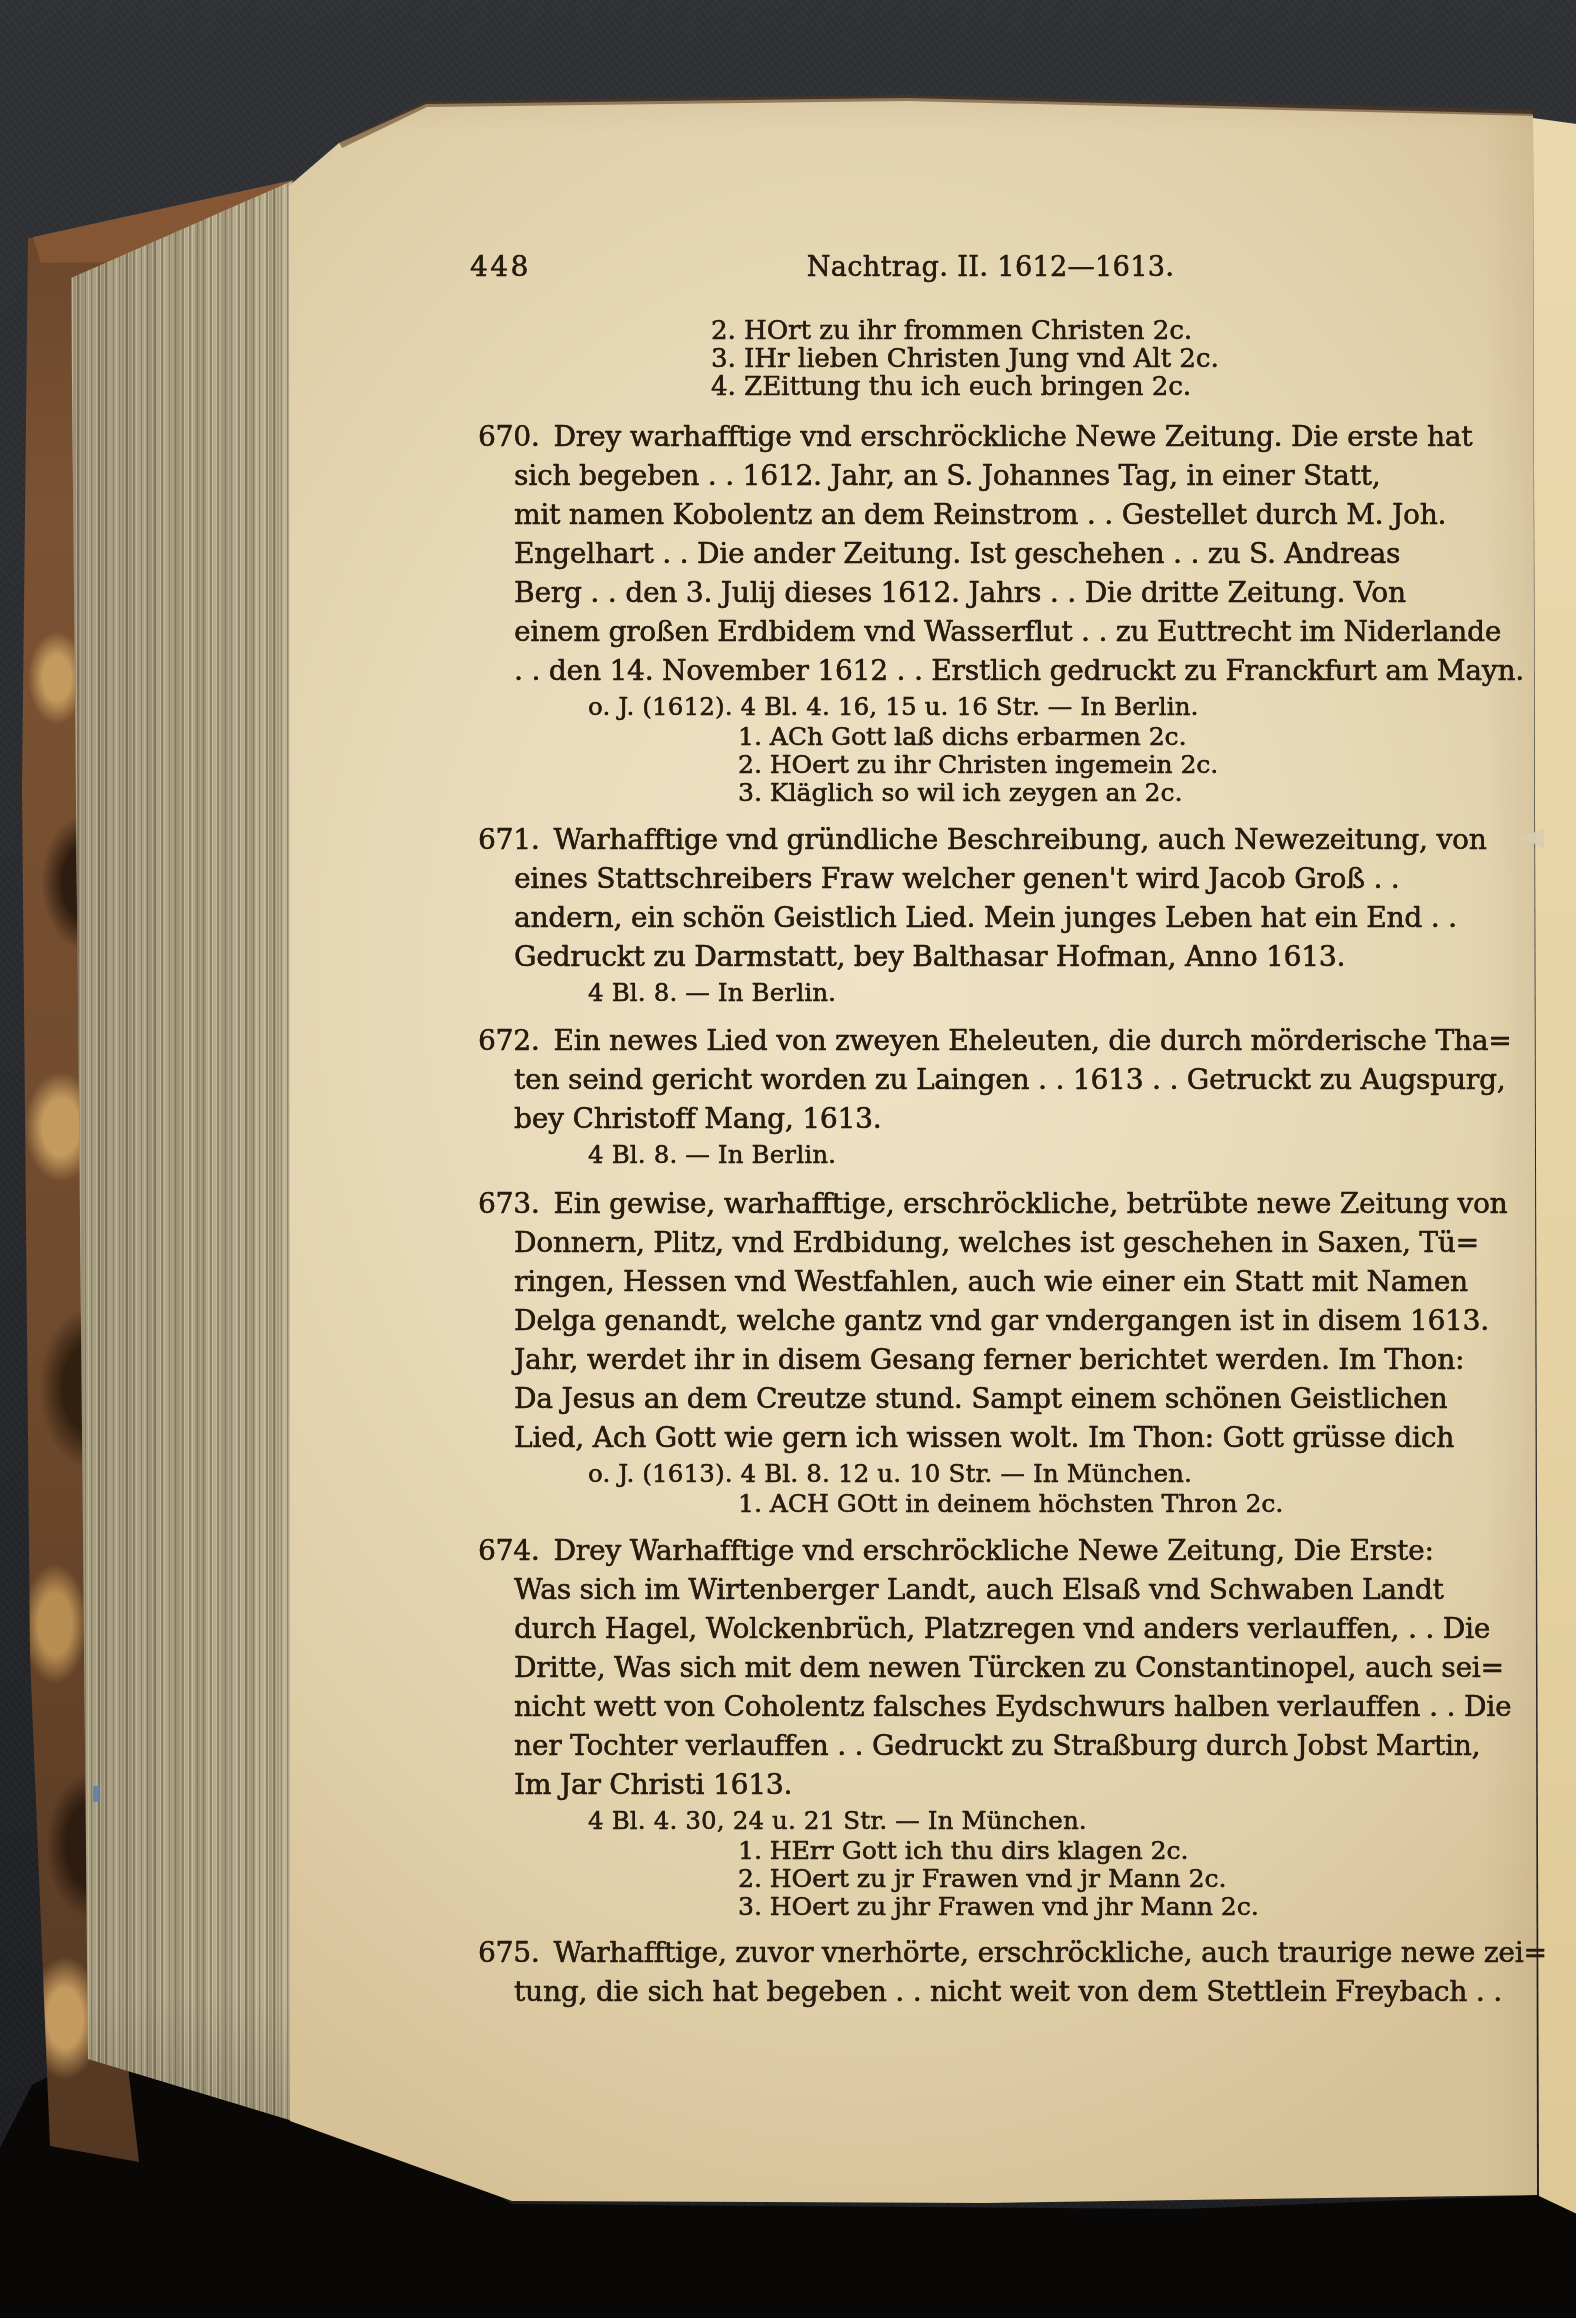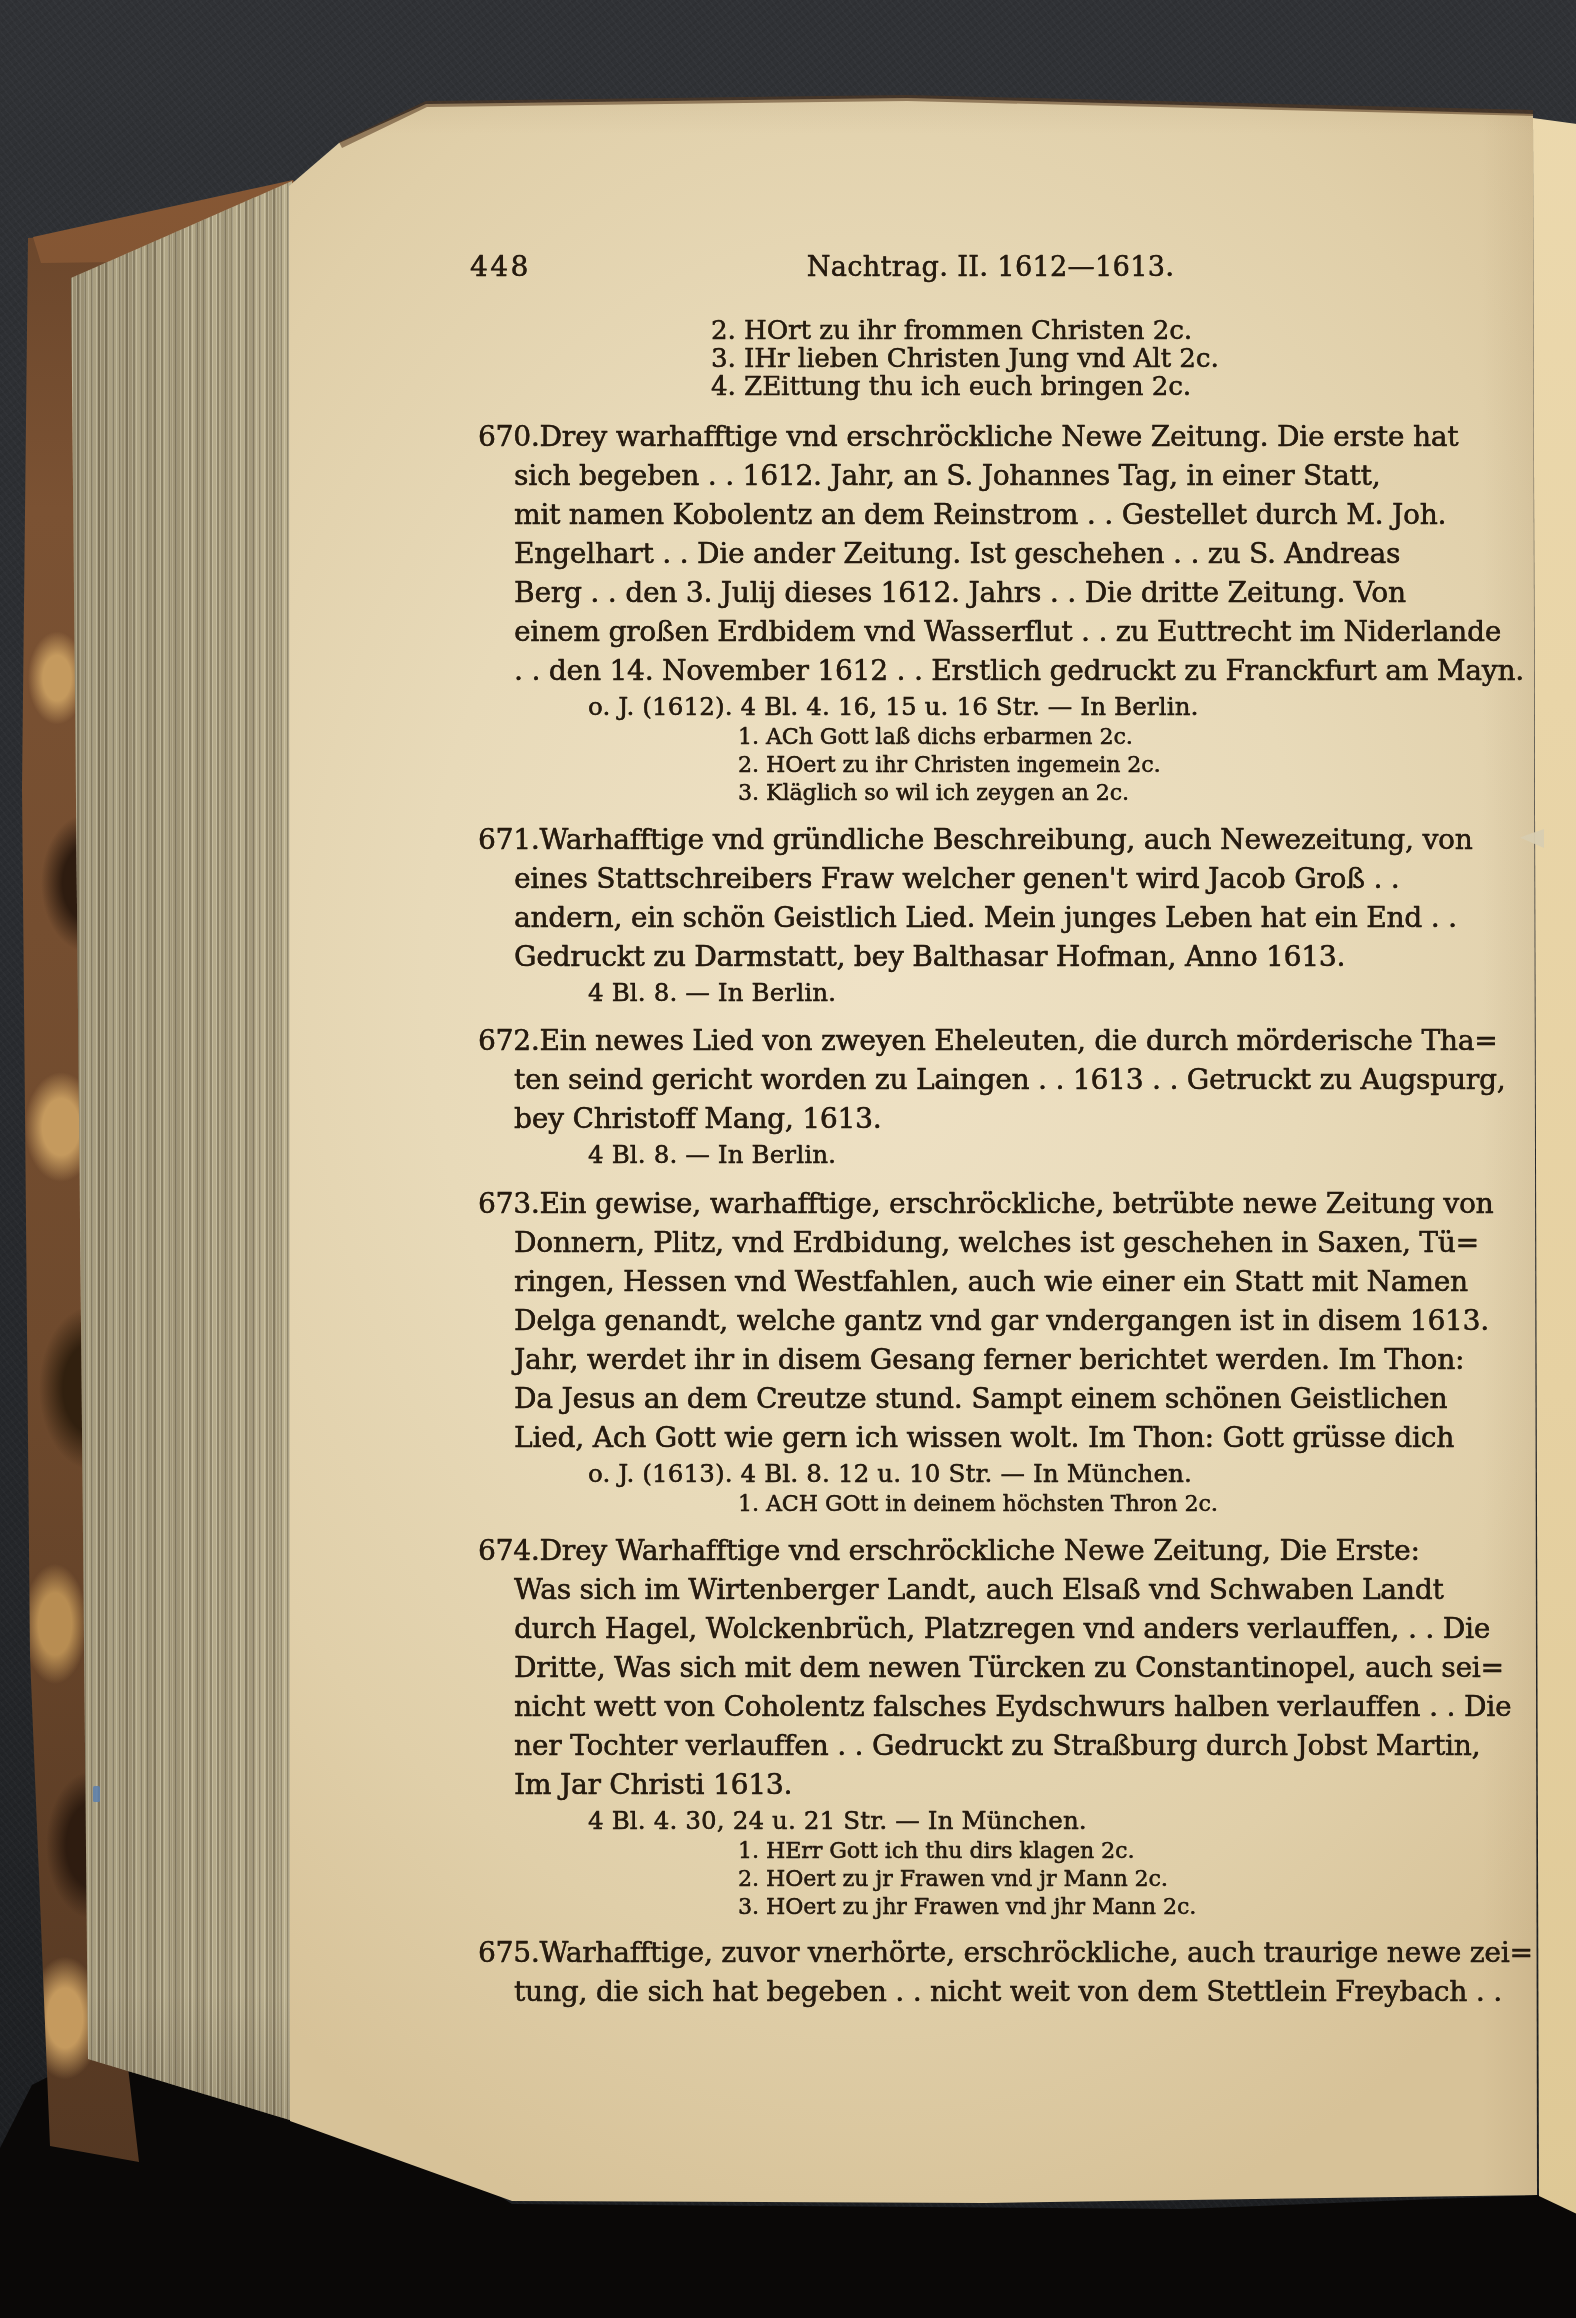--- a/index.html
+++ b/index.html
@@ -82,23 +82,23 @@
   .line{white-space:nowrap;}
   .ink{-webkit-text-stroke:0.4px #261b0f;text-shadow:0.3px 0 0 rgba(38,27,15,.85);}
   .header-row{position:relative;height:35px;line-height:35px;}
   .folio{position:absolute;left:-8px;top:0;font-size:28px;letter-spacing:2.4px;}
   .running-title{text-align:center;font-size:27px;letter-spacing:0.4px;}
   .carry-block{margin-top:32px;}
   .entry{margin-top:12.6px;}
   .entry.first{margin-top:17.3px;}
   .b{font-size:28px;line-height:39px;letter-spacing:-0.2px;}
   .cont{padding-left:36px;}
-  .num{display:inline-block;}
+  .num{display:inline-block;margin-right:14px;}
   .imp{font-size:24.4px;line-height:33px;padding-left:110px;letter-spacing:0.2px;}
-  .inc{font-size:22px;line-height:28px;padding-left:260px;}
+  .inc{font-size:25px;line-height:28px;padding-left:260px;}
   .carry{font-size:26px;line-height:28px;padding-left:233px;}
 </style>
 </head>
 <body>
 
 <div class="abs backdrop-noise"></div>
 <div class="abs shadow-bottom"></div>
 <div class="abs leather"></div>
 <div class="abs board-edge"></div>
 <div class="abs stack"></div>

